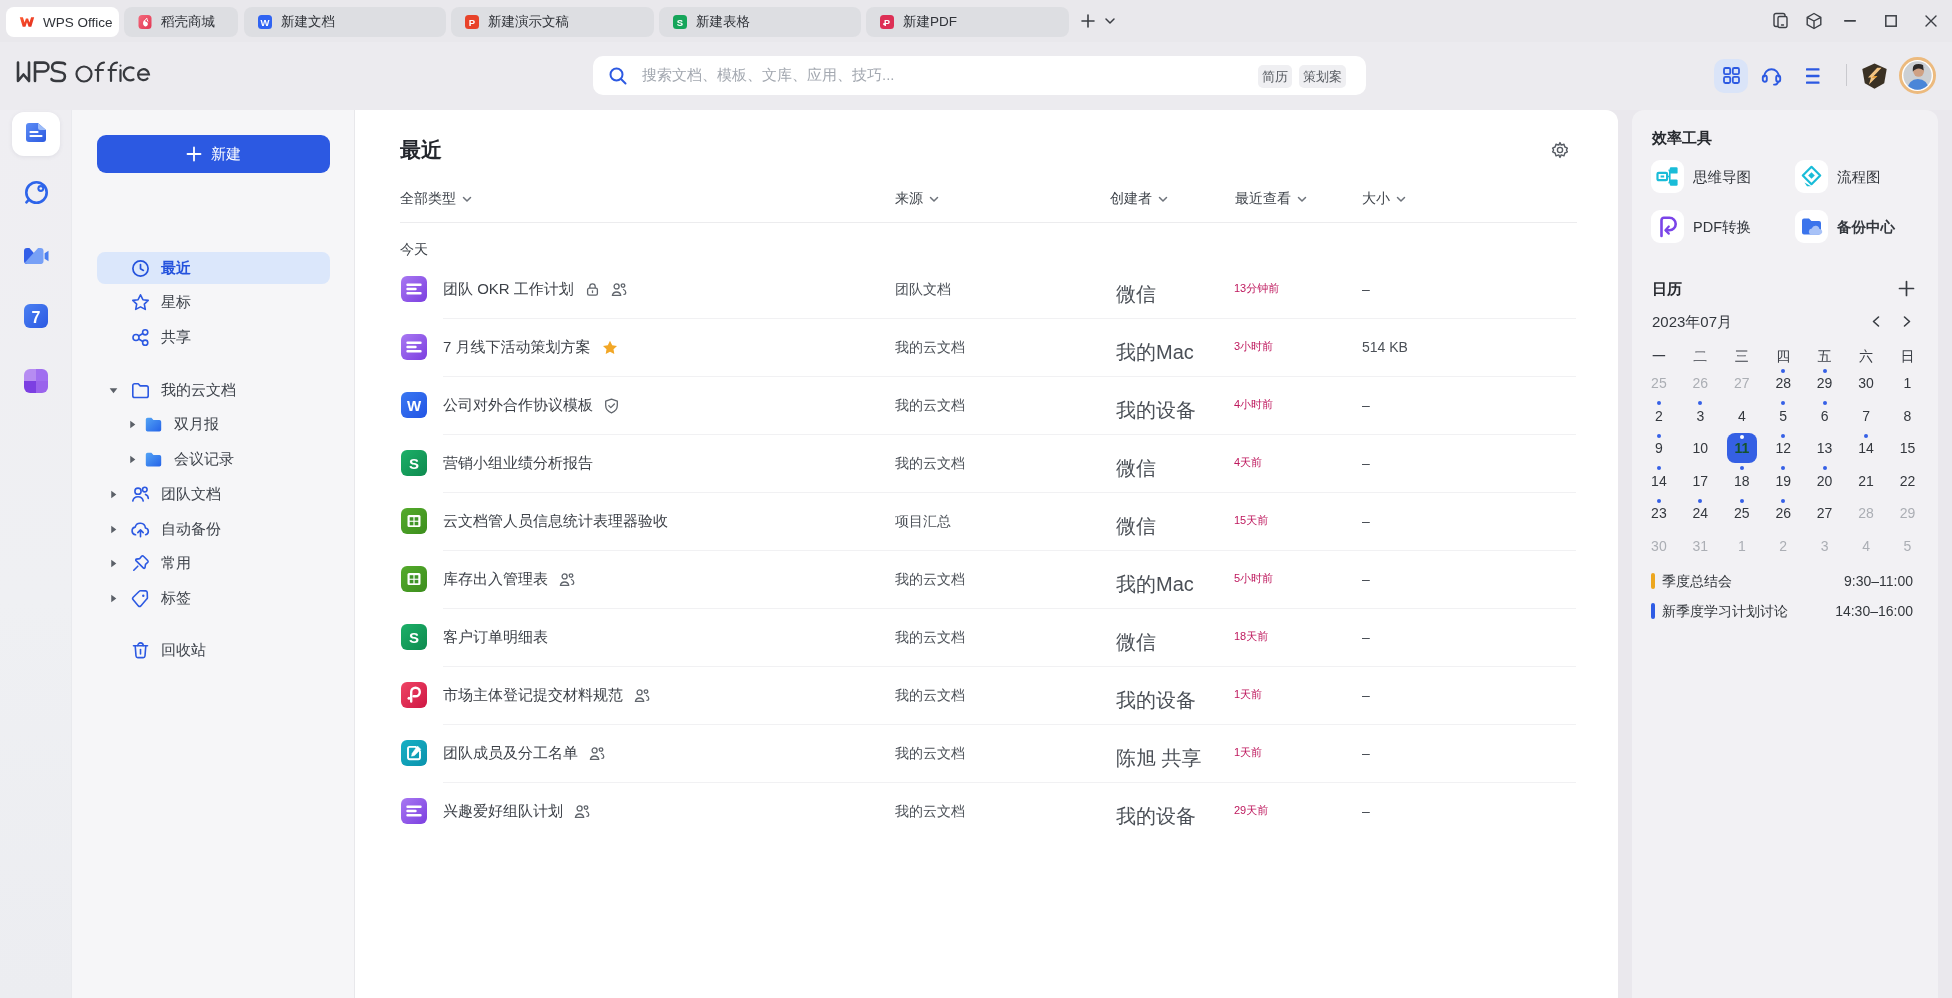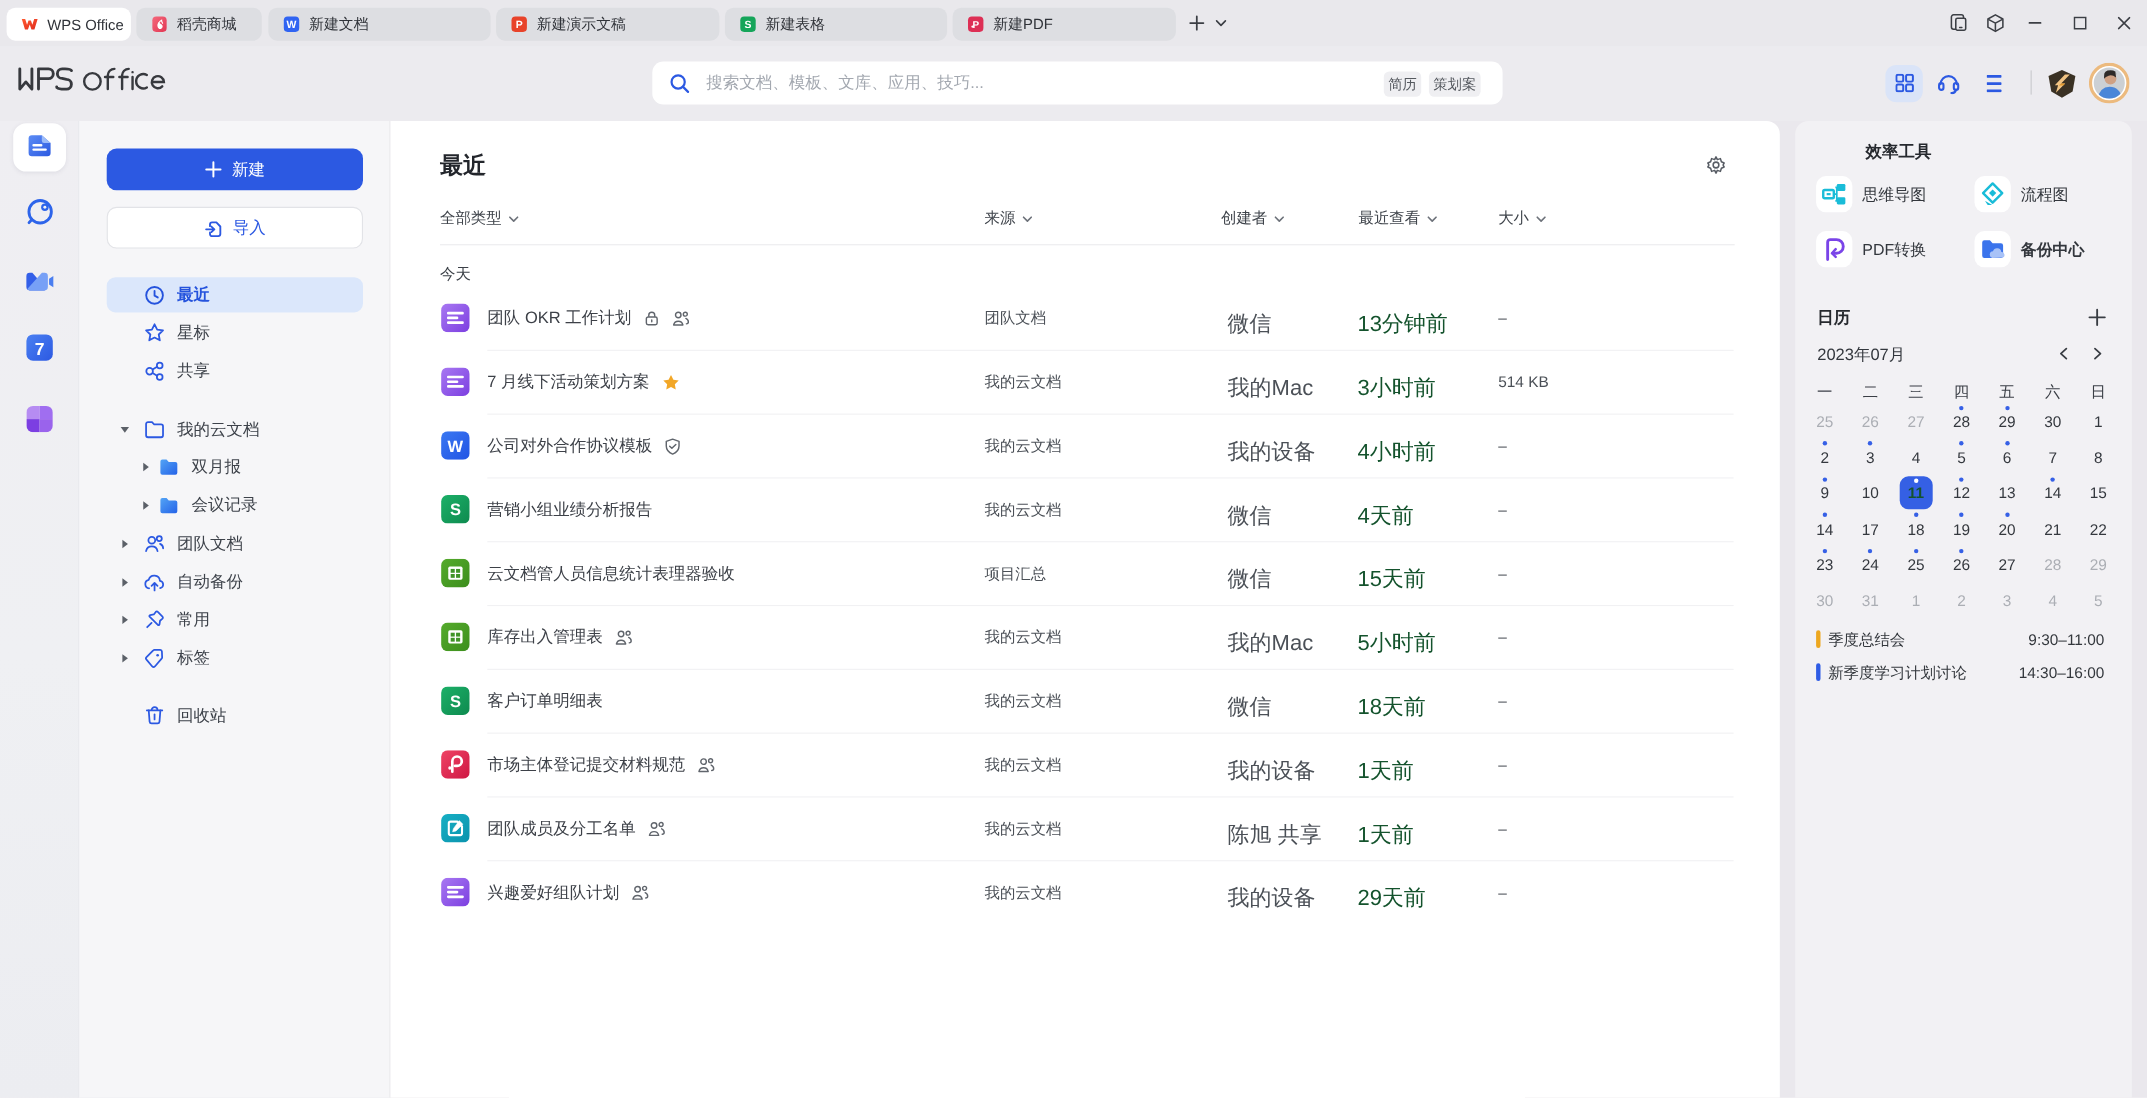--- a/index.html
+++ b/index.html
@@ -36,21 +36,21 @@
 #main h1 { position:absolute; left:45px; top:26px; font-size:21px; color:#23262c; font-weight:bold; }
 .filter { position:absolute; top:80px; height:18px; display:flex; align-items:center; font-size:14px; color:#3f444b; }
 .filter svg { margin-left:6px; }
 #filterline { position:absolute; left:45px; top:112px; width:1177px; height:1px; background:#ececee; }
 #today { position:absolute; left:45px; top:131px; font-size:14px; color:#3b4047; }
 .row { position:absolute; left:0; width:1263px; height:58px; }
 .row .fic { position:absolute; left:46px; top:16px; width:26px; height:26px; }
 .row .nm { position:absolute; left:88px; top:20px; font-size:15px; color:#3d4148; white-space:nowrap; }
 .row .c2 { position:absolute; left:540px; top:21px; font-size:14px; color:#4b5057; }
 .row .c3 { position:absolute; left:761px; top:21px; font-size:20px; color:#4b5057; }
-.row .c4 { position:absolute; left:879px; top:21px; font-size:20px; color:#14532d; }
+.row .c4 { position:absolute; left:879px; top:21px; font-size:11px; color:#be185d; }
 .row .c5 { position:absolute; left:1007px; top:21px; font-size:14px; color:#4b5057; }
 .rowline { position:absolute; left:88px; width:1133px; height:1px; background:#f1f1f3; }
 
 #rightpanel { position:absolute; left:1632px; top:110px; width:306px; height:888px; background:#f2f1f4; border-radius:12px 12px 0 0; font-size:14px; }
 #rightpanel .h { position:absolute; left:20px; font-size:15px; font-weight:bold; color:#26292e; }
 .tool { position:absolute; width:150px; height:33px; }
 .tool .tbox { position:absolute; left:0; top:0; width:33px; height:33px; background:#fff; border-radius:9px; }
 .tool .tlb { position:absolute; left:42px; top:8px; font-size:14.5px; color:#33373d; white-space:nowrap; }
 .cal-num { position:absolute; width:40px; text-align:center; font-size:14px; color:#34383e; }
 .cal-num.dim { color:#abaeb4; }
@@ -260,24 +260,20 @@
         <rect x="13" y="1" width="12" height="12" fill="#a06ef0"></rect>
         <rect x="1" y="13" width="12" height="12" fill="#7c3fe2"></rect>
         <rect x="13" y="13" width="12" height="12" fill="#9a63ec"></rect>
       </g>
     </svg>
 </div>
 <div id="sidebar">
   <div class="sbtn" id="btn-new"><svg width="16" height="16" viewBox="0 0 16 16" style="margin-right:9px;">
         <path d="M8 1.5 V14.5 M1.5 8 H14.5" stroke="#fff" stroke-width="1.8" stroke-linecap="round"></path>
       </svg>新建</div>
-  <div class="sbtn" id="btn-import"><svg width="17" height="17" viewBox="0 0 17 17" style="margin-right:9px;">
-        <path d="M4.9 12.4 V13.8 a1.9 1.9 0 0 0 1.9 1.9 h5.6 a1.9 1.9 0 0 0 1.9 -1.9 V6.9 L10.7 3.2 H6.8 a1.9 1.9 0 0 0 -1.9 1.9 V6.6" fill="none" stroke="#2c59e2" stroke-width="1.7" stroke-linecap="round" stroke-linejoin="round"></path>
-        <path d="M1.4 9.5 H8.6 M6.2 7 L8.9 9.5 L6.2 12" fill="none" stroke="#2c59e2" stroke-width="1.7" stroke-linecap="round" stroke-linejoin="round"></path>
-      </svg>导入</div>
 
   <div class="mi active" style="top:142px;">
     <span class="noicar"></span>
     <svg class="ic" viewBox="0 0 19 19">
         <circle cx="9.5" cy="9.5" r="7.6" fill="none" stroke="#2553dd" stroke-width="1.7"></circle>
         <path d="M9.5 5.6 V9.8 L12.4 11.4" fill="none" stroke="#2553dd" stroke-width="1.7" stroke-linecap="round" stroke-linejoin="round"></path>
       </svg>
     最近
   </div>
   <div class="mi" style="top:176px;">
@@ -650,21 +646,21 @@
             <path d="M12.5 7.5 a3.6 3.6 0 0 1 2.3 3.3 c0 1 -0.8 1.6 -1.8 1.6"></path>
           </g>
         </svg></span>
     <span class="c2">我的云文档</span>
     <span class="c3">我的设备</span>
     <span class="c4">29天前</span>
     <span class="c5">–</span>
   </div>
 </div>
 <div id="rightpanel">
-  <div class="h" style="top:19px;margin-left:44px;">效率工具</div>
+  <div class="h" style="top:19px;">效率工具</div>
   <div class="tool" style="left:19px;top:50px;">
     <div class="tbox"></div>
     <svg class="abs" style="left:5px;top:5px;" width="23" height="23" viewBox="0 0 23 23">
         <rect x="1.5" y="7.8" width="9.6" height="7.4" rx="1.2" fill="none" stroke="#19bcd8" stroke-width="2.2"></rect>
         <rect x="4.6" y="10.5" width="3.6" height="2" fill="#19bcd8"></rect>
         <rect x="13.8" y="2.2" width="7.8" height="6.4" rx="1.2" fill="#19bcd8"></rect>
         <rect x="13.8" y="14.4" width="7.8" height="6.4" rx="1.2" fill="#19bcd8"></rect>
         <path d="M11.1 11.5 h2.7 M12.5 5.4 h1.3 v12.2 h-1.3" fill="none" stroke="#19bcd8" stroke-width="1.6"></path>
       </svg>
     <div class="tlb">思维导图</div>

